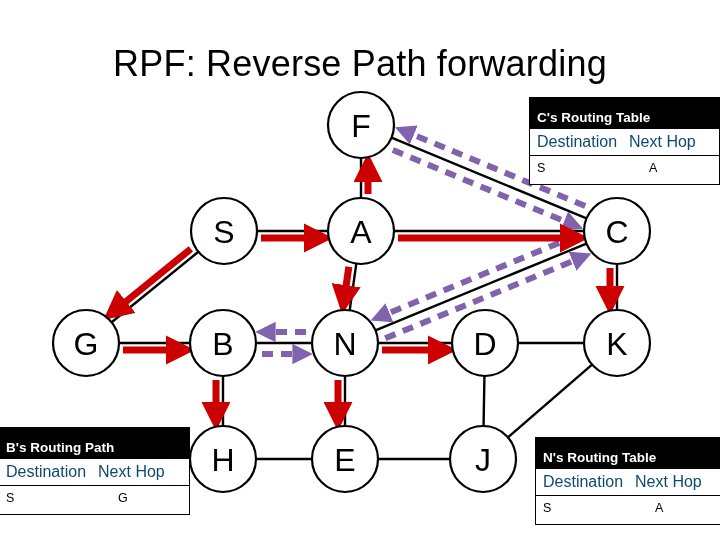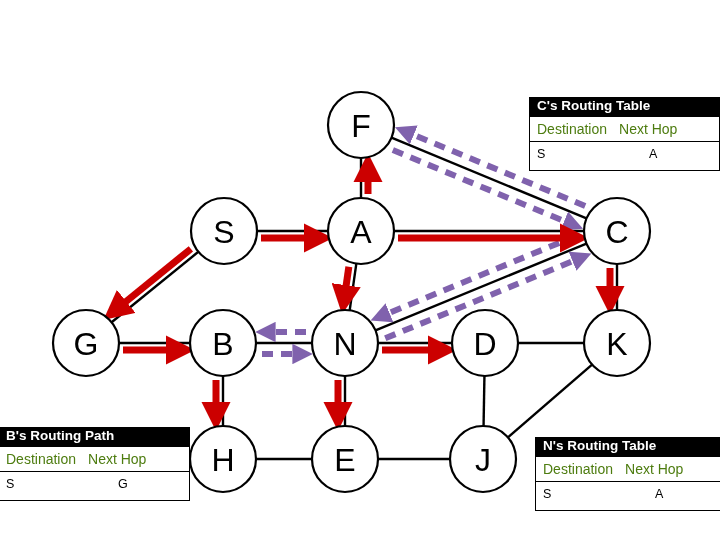--- a/index.html
+++ b/index.html
@@ -44,49 +44,50 @@
     position:absolute;
     border:1px solid #000000;
     background:#ffffff;
     box-sizing:border-box;
   }
   .rtable .thead{
     background:#000000;
     color:#ffffff;
     font-size:13.5px;
     font-weight:bold;
-    padding:0 7px 4px 7px;
+    padding:12px 7px 4px 7px;
     white-space:nowrap;
   }
   .rtable .hdr-row{
     display:flex;
     border-bottom:1.5px solid #000000;
-    font-size:14px;
+    font-size:16px;
     font-weight:normal;
-    color:#4d7c0f;
+    color:#0c4a6e;
   }
   .rtable .hdr-row .c1{padding:4px 2px 4px 7px;white-space:nowrap;}
   .rtable .hdr-row .c2{padding:4px 7px 4px 10px;white-space:nowrap;}
   .rtable .body-row{
     display:flex;
     font-size:12.5px;
     color:#000000;
   }
   .rtable .body-row .c1{width:88px;padding:5px 2px 9px 7px;}
   .rtable .body-row .c2{padding:5px 0 9px 22px;}
 
   #table-c{left:529px;top:97px;width:191px;}
   #table-b{left:-2px;top:427px;width:192px;}
   #table-n{left:535px;top:437px;width:190px;}
 </style>
 </head>
 <body>
 
 <div id="slide">
 
+  <div class="title">RPF: Reverse Path forwarding</div>
 
   <svg id="graph" viewBox="0 0 720 540" xmlns="http://www.w3.org/2000/svg">
     <defs>
       <marker id="red-head" markerWidth="4.2" markerHeight="4.2" refX="2.2" refY="2.1" orient="auto" markerUnits="strokeWidth">
         <path d="M0,0 L4.2,2.1 L0,4.2 z" fill="#CC0000"></path>
       </marker>
       <marker id="purple-head" markerWidth="3.4" markerHeight="3.4" refX="1.6" refY="1.7" orient="auto" markerUnits="strokeWidth">
         <path d="M0,0 L3.4,1.7 L0,3.4 z" fill="#8062AD"></path>
       </marker>
     </defs>

